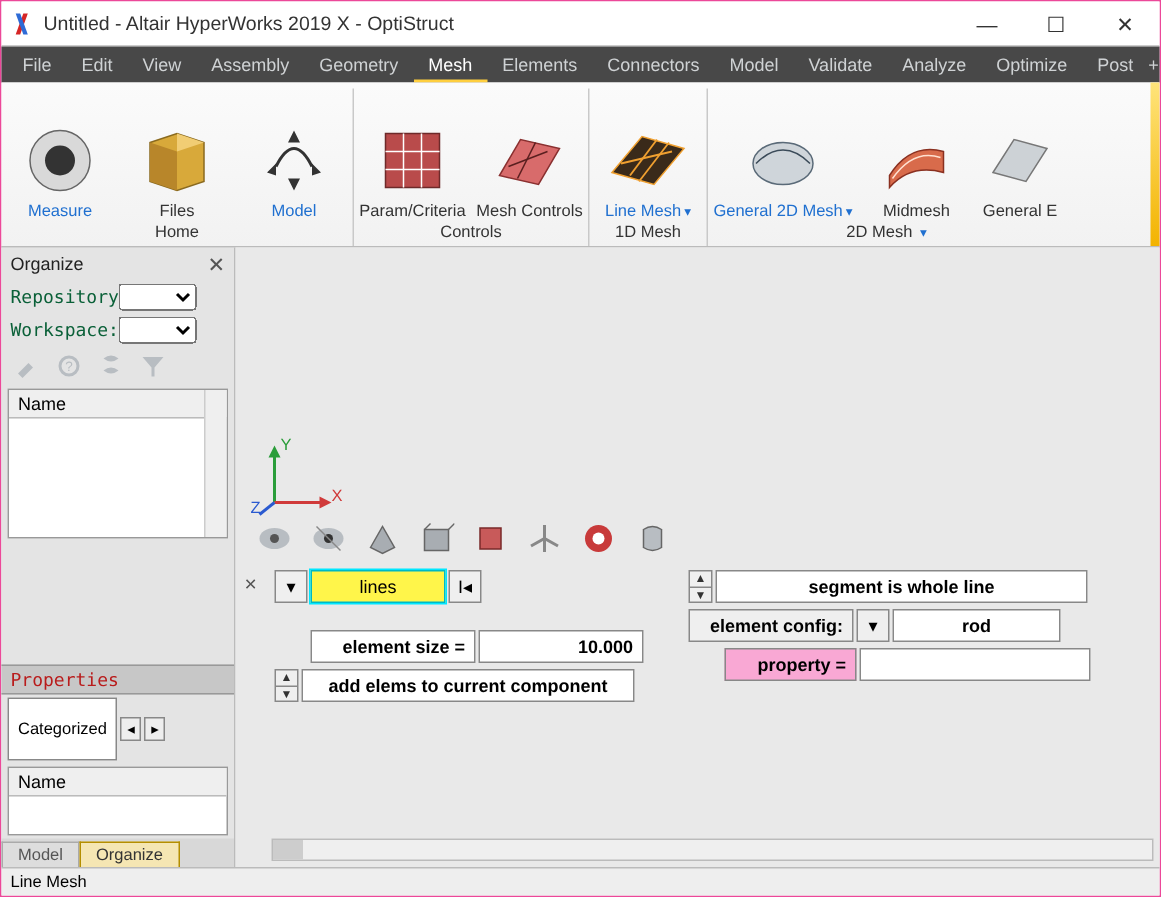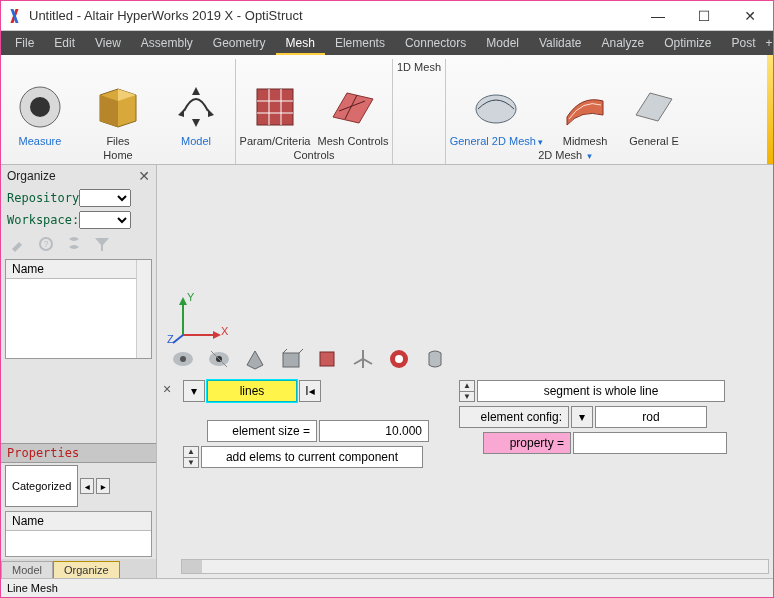--- a/index.html
+++ b/index.html
@@ -56,21 +56,21 @@
   .iconbar{position:absolute;left:14px;top:182px;display:flex;gap:12px;}
   .iconbar .ib{width:24px;height:24px;}
   .panel{position:absolute;left:12px;top:215px;display:flex;gap:30px;}
   .pcol{display:flex;flex-direction:column;gap:4px;}
   .row{display:flex;align-items:center;gap:2px;}
   .spin{width:16px;height:22px;background:#efefef;border:1px solid #888;display:flex;flex-direction:column;}
   .spin div{flex:1;display:flex;align-items:center;justify-content:center;font-size:8px;color:#333;}
   .spin div:first-child{border-bottom:1px solid #888;}
   .btnf{height:22px;background:#efefef;border:1px solid #888;display:flex;align-items:center;justify-content:center;font-size:12px;min-width:20px;}
   .yel{background:#fff54a;border:1px solid #00b8c4;outline:1px solid #00e8ff;height:22px;min-width:90px;display:flex;align-items:center;justify-content:center;}
-  .field{height:22px;background:#fff;border:1px solid #888;display:flex;align-items:center;padding:0 6px;font-size:12px;}
+  .field{height:22px;background:#fff;border:1px solid #888;display:flex;align-items:center;padding:0 6px;font-size:12px;font-weight:bold;}
   .hsbar{position:absolute;left:24px;right:4px;bottom:4px;height:15px;background:#efefef;border:1px solid #bbb;}
   .hsbar .th{position:absolute;left:0;top:0;height:100%;width:20px;background:#cdcdcd;}
   .xclose{position:absolute;left:6px;top:216px;font-size:14px;color:#555;}
   .statusbar{height:19px;border-top:1px solid #bbb;background:#eee;font-size:11px;display:flex;align-items:center;padding:0 6px;}
   svg{display:block;}
 </style>
 </head>
 <body>
 
 <div class="window">
@@ -170,20 +170,35 @@
                 </g>
               </svg>
             </div>
           <div class="lbl">Mesh Controls</div>
         </div>
       </div>
       <div class="gname">Controls</div>
     </div>
 
     <div class="rgroup">
+      <div class="rbtns">
+        <div class="rbtn blue">
+          <div class="ricon">
+              <svg width="56" height="52" viewBox="0 0 56 52">
+                <polygon points="4,34 24,10 52,18 32,42" fill="#3a2a1a" stroke="#f0a030"></polygon>
+                <g stroke="#f0a030" stroke-width="1.2">
+                  <line x1="10" y1="28" x2="44" y2="20"></line>
+                  <line x1="16" y1="36" x2="34" y2="12"></line>
+                  <line x1="22" y1="40" x2="42" y2="14"></line>
+                </g>
+              </svg>
+            </div>
+          <div class="lbl"><span>Line Mesh</span><span class="more">▾</span></div>
+        </div>
+      </div>
       <div class="gname">1D Mesh</div>
     </div>
 
     <div class="rgroup" style="border-right:none">
       <div class="rbtns">
         <div class="rbtn blue" style="width:92px">
           <div class="ricon">
               <svg width="52" height="52" viewBox="0 0 52 52">
                 <ellipse cx="26" cy="28" rx="20" ry="14" fill="#cfd5da" stroke="#5a6a78"></ellipse>
                 <path d="M8 28 Q26 10 44 28" fill="none" stroke="#3a4a58"></path>

